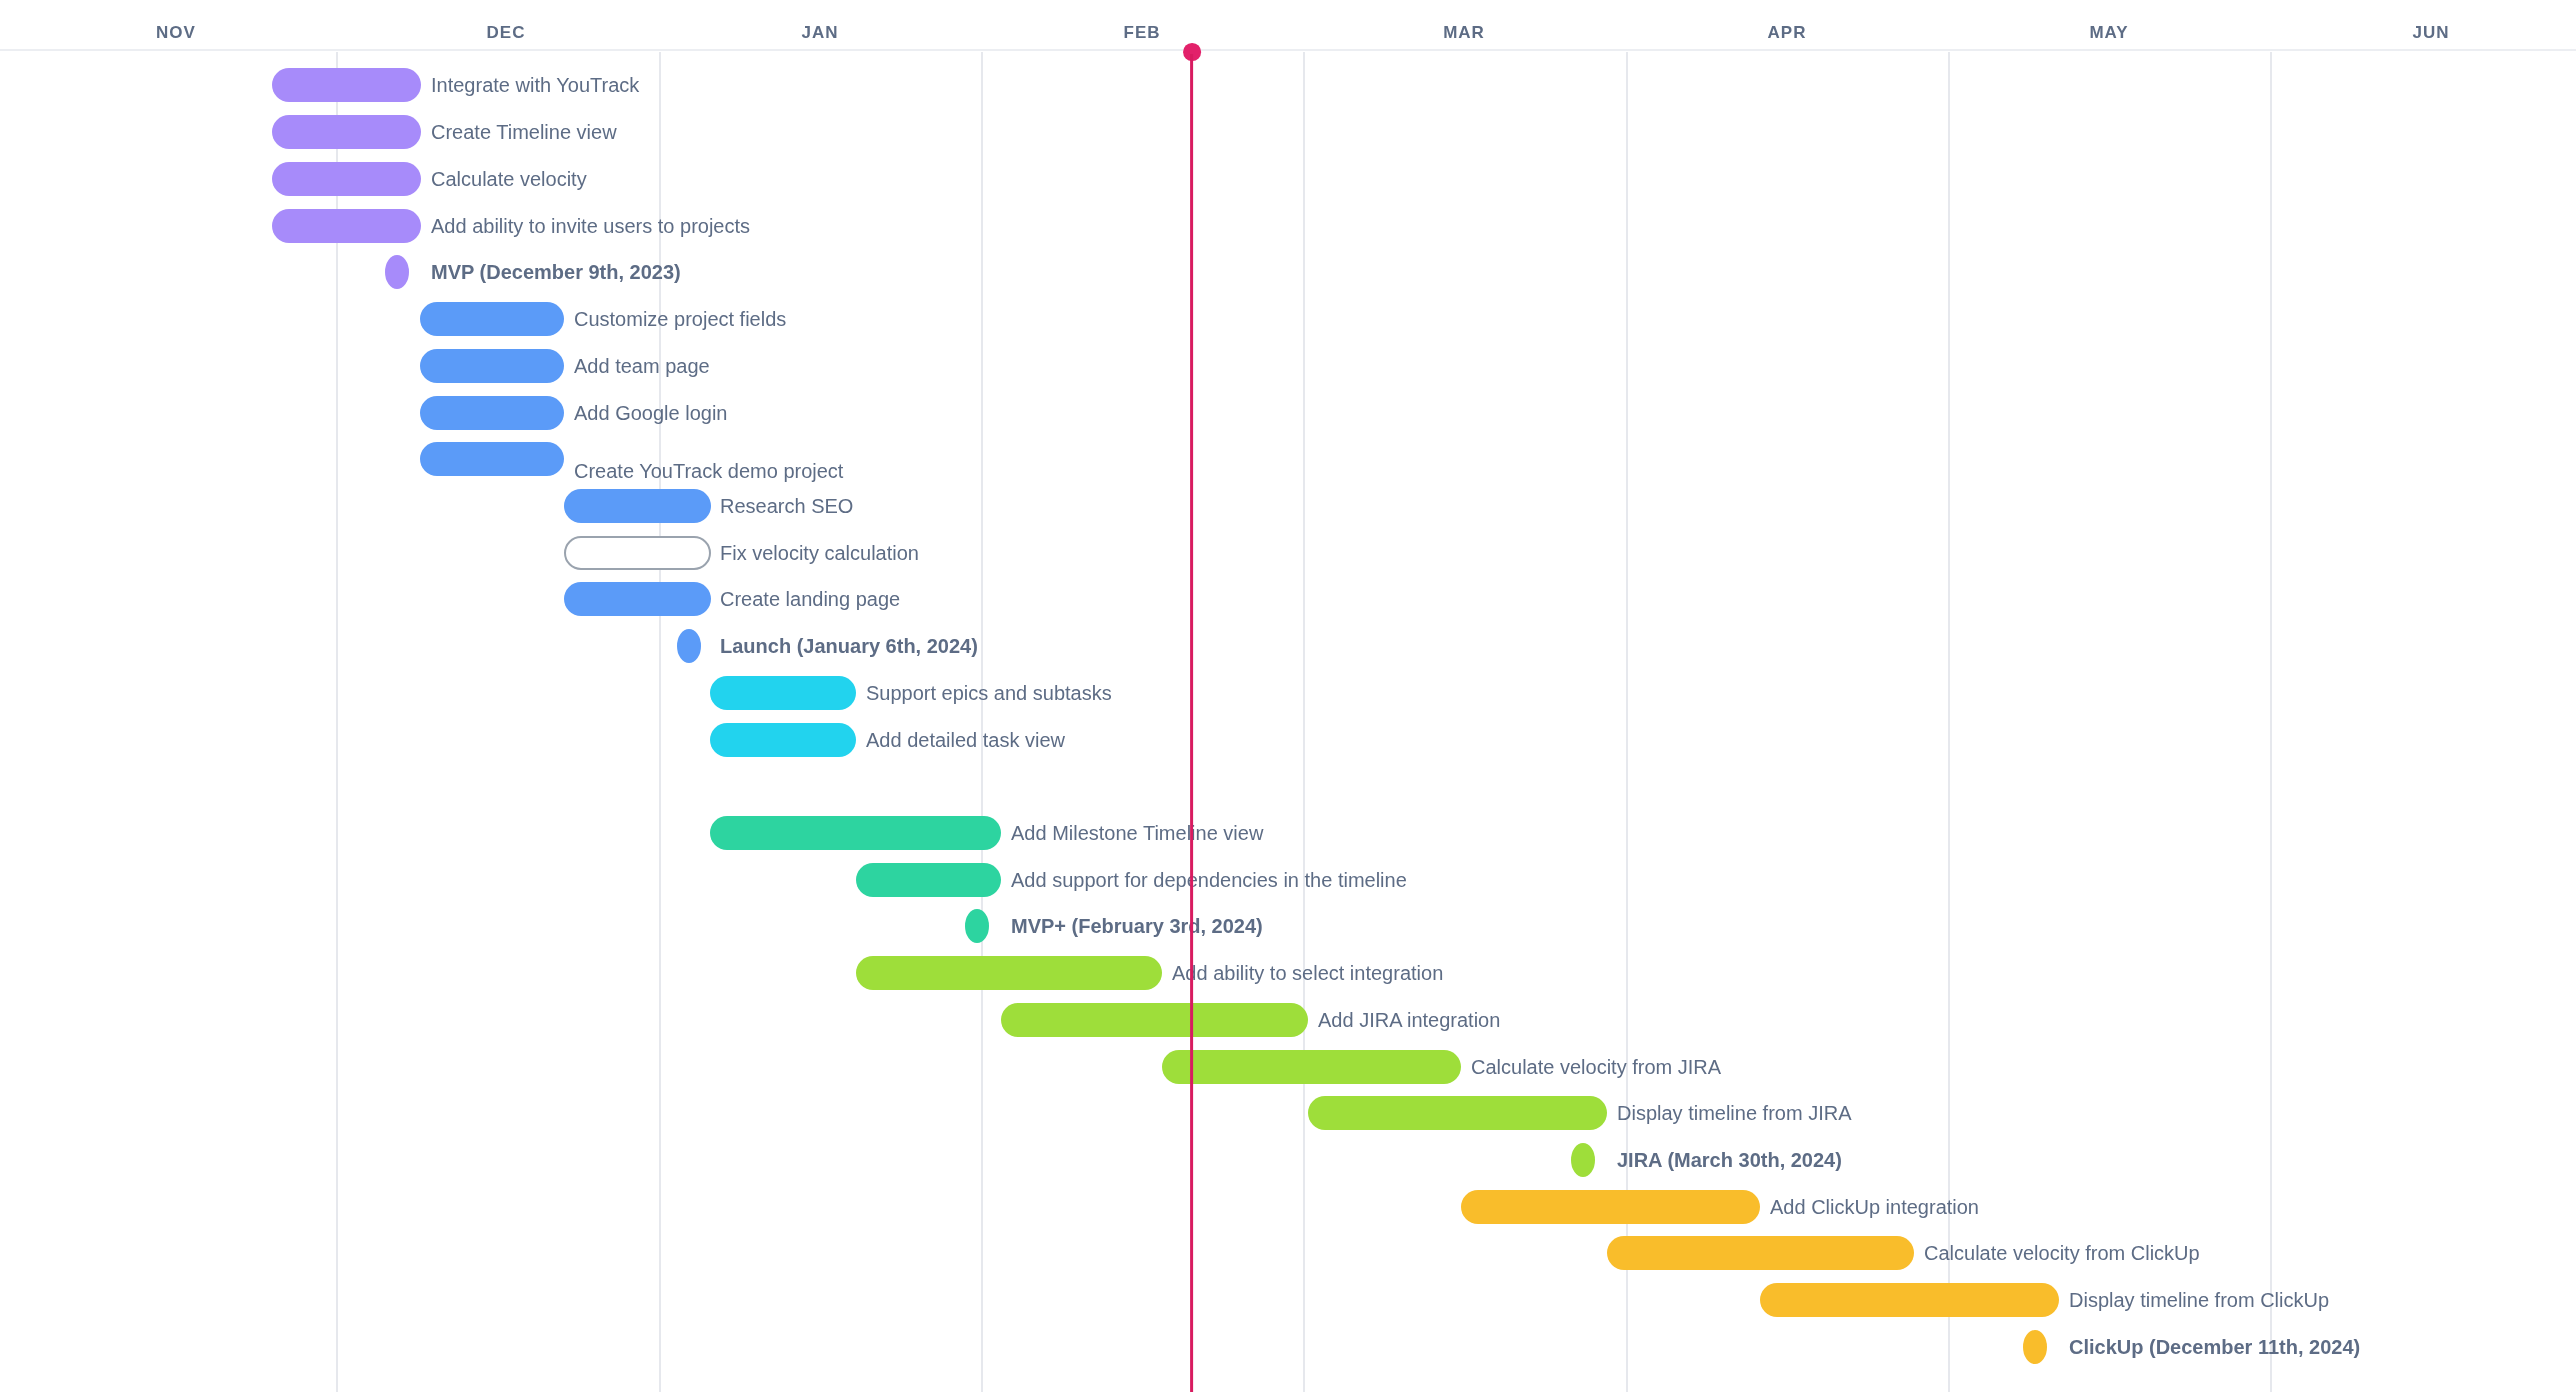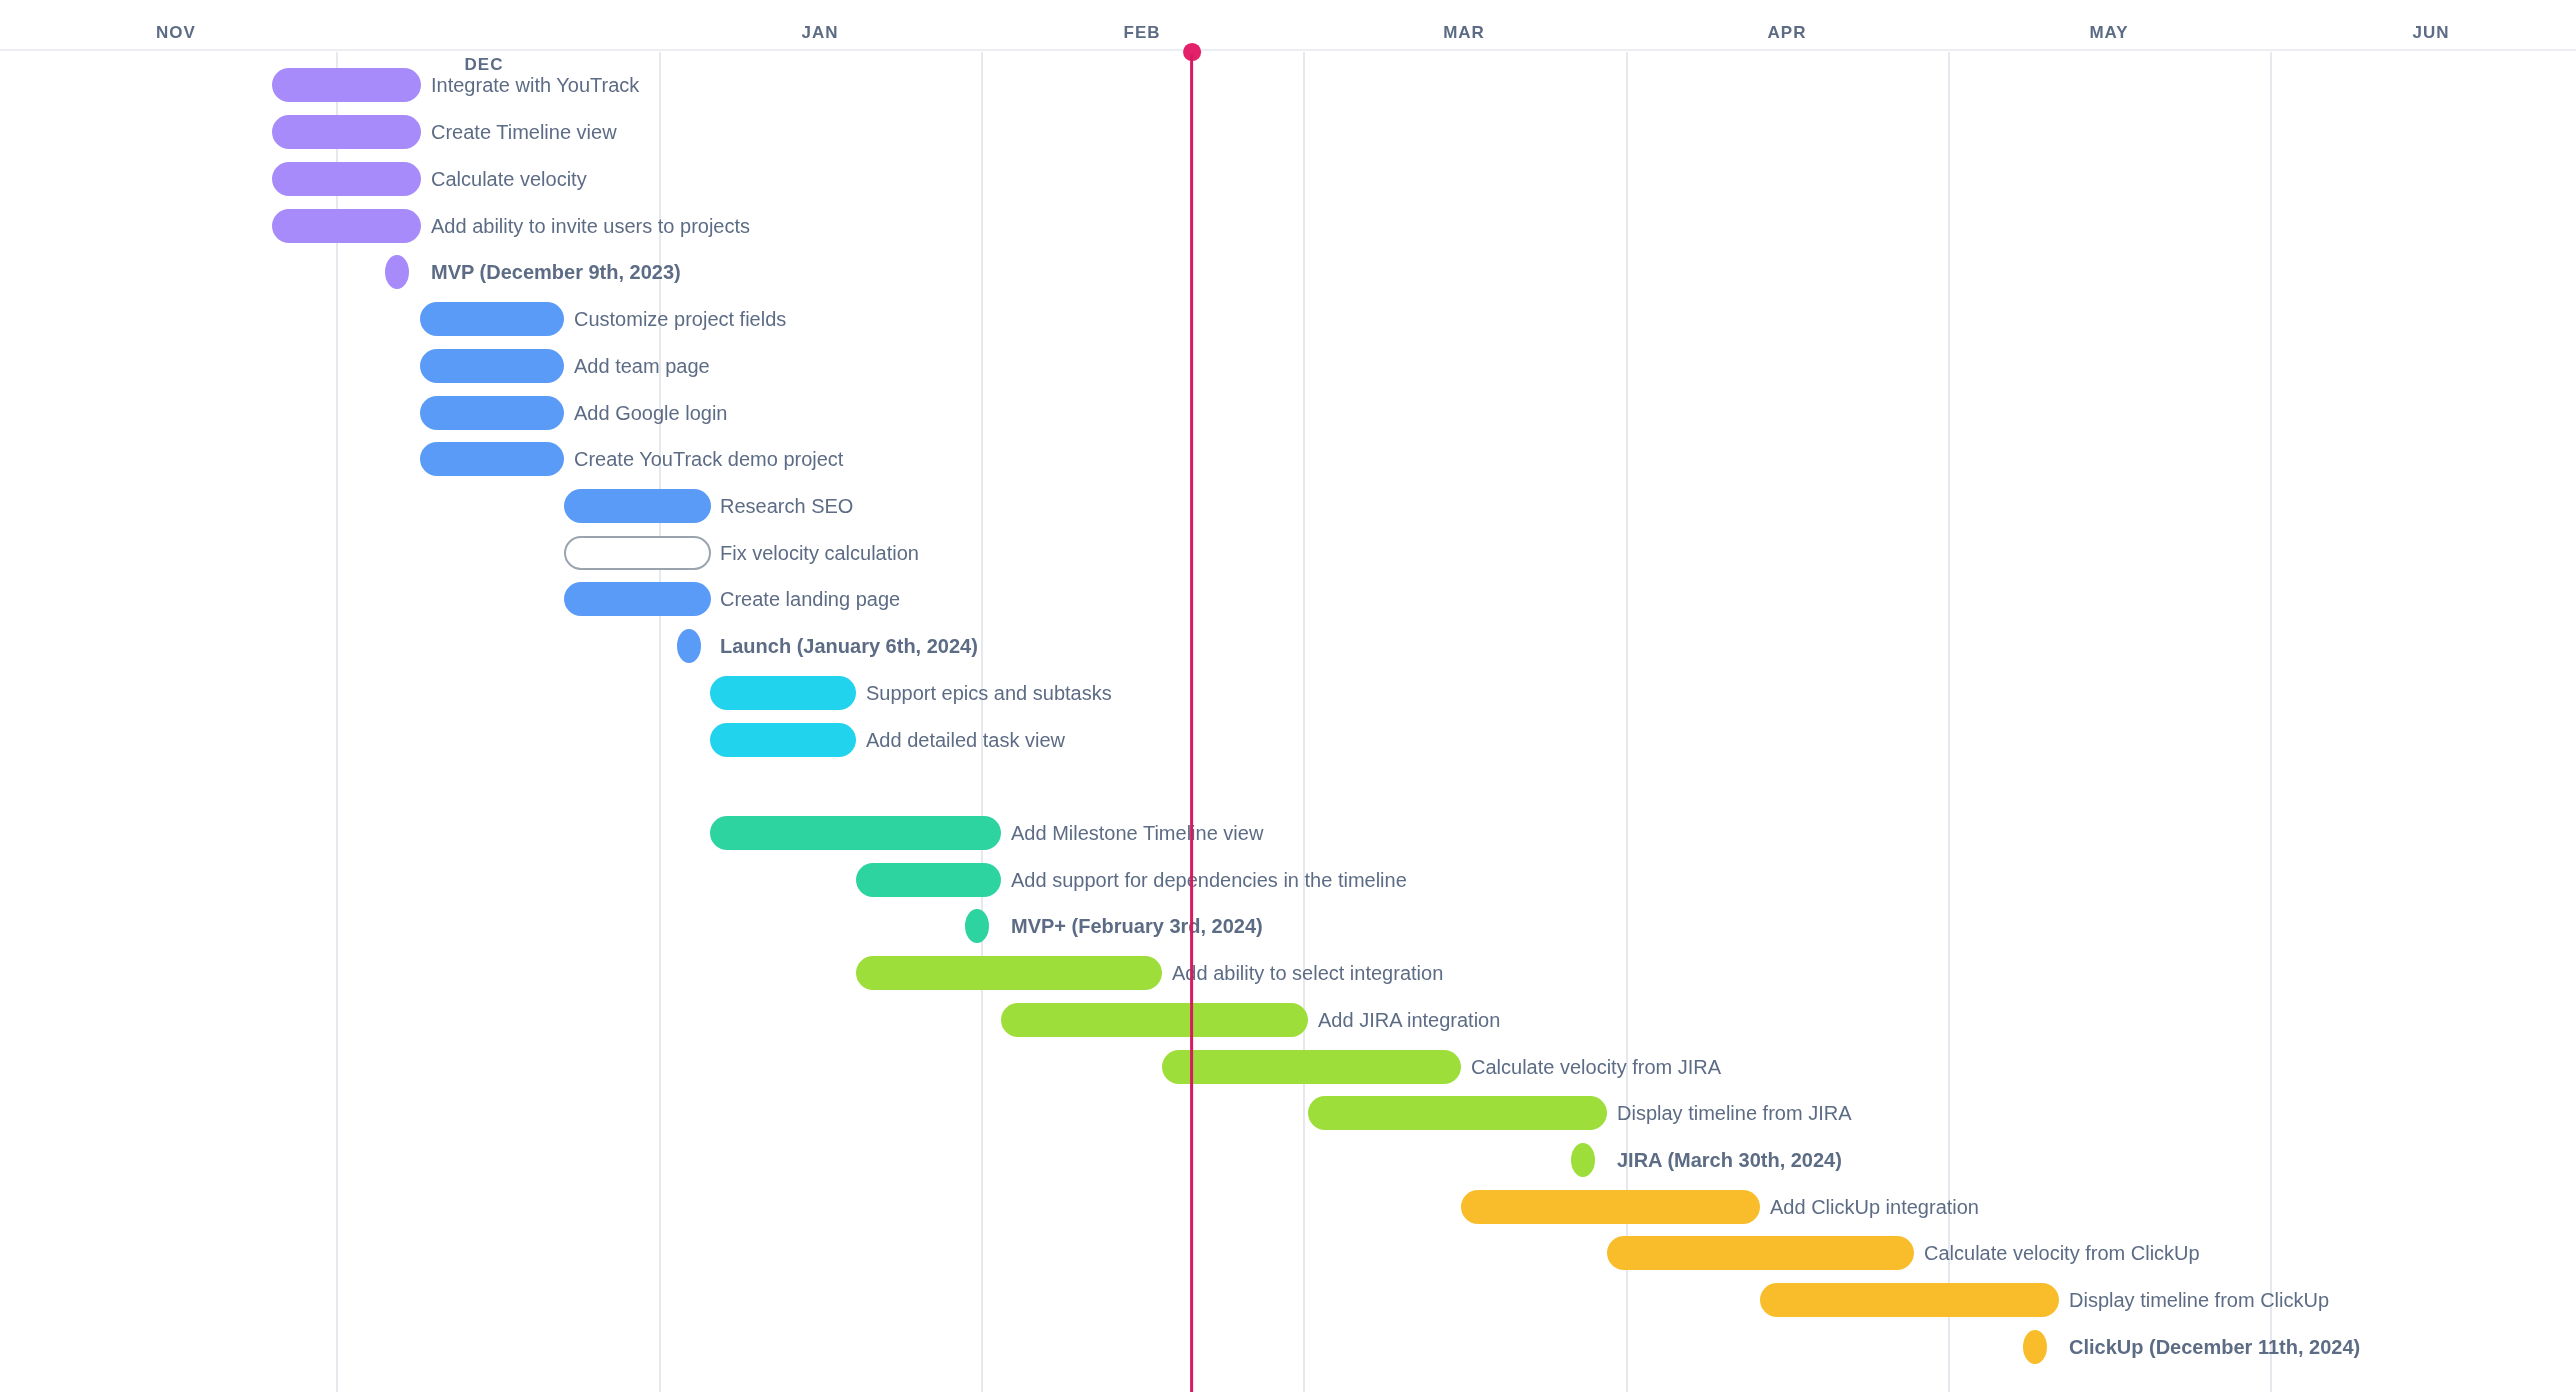--- a/index.html
+++ b/index.html
@@ -133,21 +133,21 @@
     background: #d81b60;
   }
 </style>
 </head>
 <body>
 
 <div id="timeline-app">
 
   <div id="month-header">
       <div class="month-label" style="left: 176px;">NOV</div>
-      <div class="month-label" style="left: 484px; margin-top: 32px;">DEC</div>
+      <div class="month-label" style="left: 506px;">DEC</div>
       <div class="month-label" style="left: 820px;">JAN</div>
       <div class="month-label" style="left: 1142px;">FEB</div>
       <div class="month-label" style="left: 1464px;">MAR</div>
       <div class="month-label" style="left: 1787px;">APR</div>
       <div class="month-label" style="left: 2109px;">MAY</div>
       <div class="month-label" style="left: 2431px;">JUN</div>
     </div>
   <div id="header-rule" style="background: rgb(236, 238, 242);"></div>
 
   <div id="grid-layer">
@@ -188,21 +188,21 @@
       <div class="row" style="top: 349px;">
         <div class="bar" style="left: 420px; width: 144px; background: rgb(91, 155, 248);"></div>
         <div class="row-label" style="left: 574px; color: rgb(93, 108, 133);">Add team page</div>
       </div>
       <div class="row" style="top: 396px;">
         <div class="bar" style="left: 420px; width: 144px; background: rgb(91, 155, 248);"></div>
         <div class="row-label" style="left: 574px; color: rgb(93, 108, 133);">Add Google login</div>
       </div>
       <div class="row" style="top: 442px;">
         <div class="bar" style="left: 420px; width: 144px; background: rgb(91, 155, 248);"></div>
-        <div class="row-label" style="left: 574px; color: rgb(93, 108, 133);">Create YouTrack demo project</div>
+        <div class="row-label" style="left: 574px; color: rgb(93, 108, 133); margin-top: 12px;">Create YouTrack demo project</div>
       </div>
       <div class="row" style="top: 489px;">
         <div class="bar" style="left: 564px; width: 147px; background: rgb(91, 155, 248);"></div>
         <div class="row-label" style="left: 720px; color: rgb(93, 108, 133);">Research SEO</div>
       </div>
       <div class="row" style="top: 536px;">
         <div class="bar outlined" style="left: 564px; width: 147px; border-color: rgb(154, 163, 174); background: rgb(255, 255, 255);"></div>
         <div class="row-label" style="left: 720px; color: rgb(93, 108, 133);">Fix velocity calculation</div>
       </div>
       <div class="row" style="top: 582px;">

